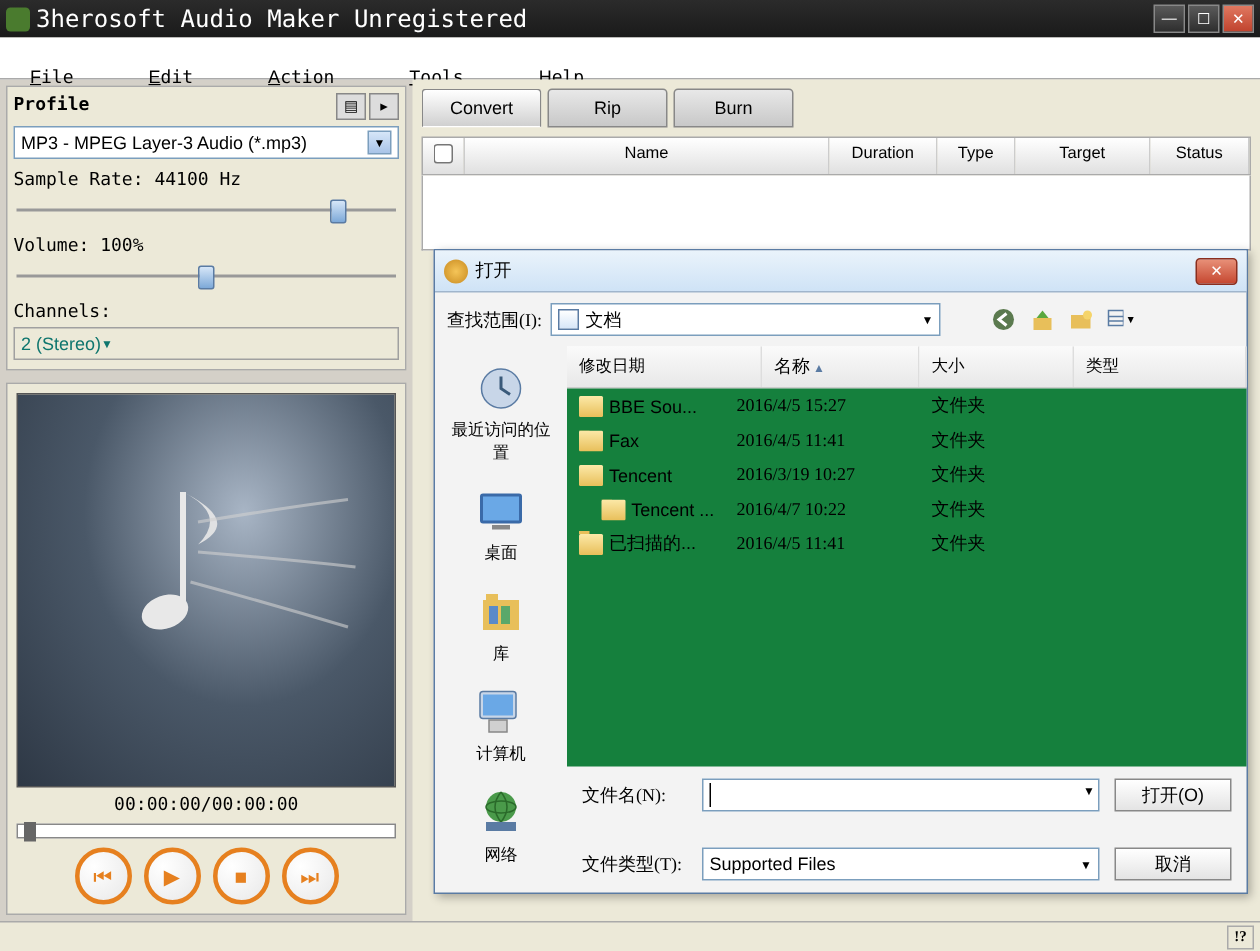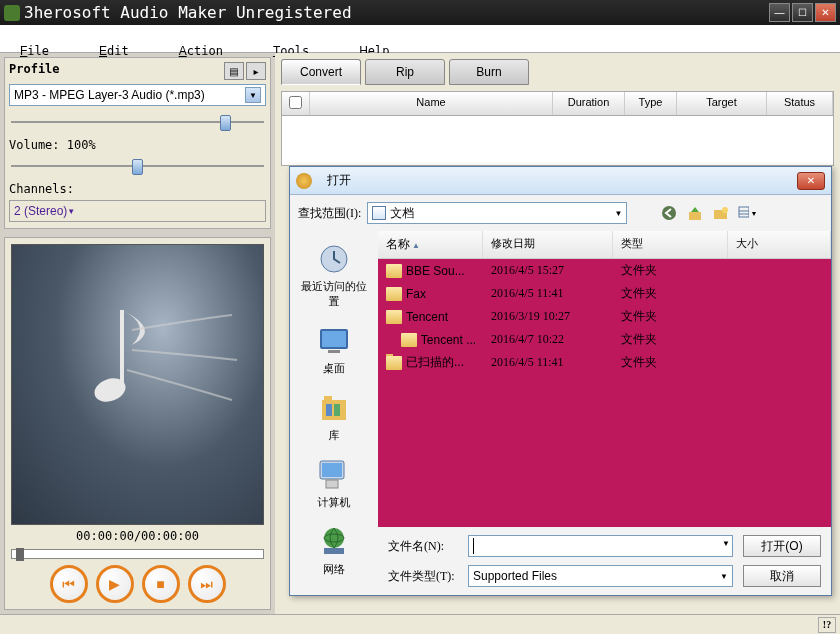--- a/index.html
+++ b/index.html
@@ -30,21 +30,21 @@
 .profile-hdr span { font-family:"SimSun",monospace; font-weight:bold; }
 .profile-hdr-btns { display:flex; gap:2px; }
 .hdrbtn { width:20px; height:18px; border:1px solid #888; background:#ddd; display:flex; align-items:center; justify-content:center; cursor:pointer; font-size:10px;}
 .combo { width:100%; height:22px; border:1px solid #7b9ebd; background:#fff; padding:0 4px; display:flex; align-items:center; justify-content:space-between; cursor:pointer; margin-bottom:6px;}
 .combo-arrow { width:16px; height:16px; background:linear-gradient(to bottom,#d6e6f8,#a9c4e8); border:1px solid #7b9ebd; display:flex; align-items:center; justify-content:center; font-size:8px;}
 .slider-row { margin:6px 0 2px 0; }
 .slider-label { font-family:"SimSun",monospace; margin-bottom:4px; display:block; }
 .slider-track { position:relative; height:20px; }
 .slider-line { position:absolute; top:9px; left:2px; right:2px; height:2px; background:#999; }
 .slider-thumb { position:absolute; top:3px; width:11px; height:16px; background:linear-gradient(to bottom,#d6e6f8,#7da9d8); border:1px solid #5a7ba3; border-radius:2px; cursor:pointer;}
-.channels-combo { width:100%; height:22px; border:1px solid #a0a0a0; background:#ece9d8; color:#4c1d95; padding:0 4px; display:flex; align-items:center; justify-content:flex-start; margin-top:4px;}
+.channels-combo { width:100%; height:22px; border:1px solid #a0a0a0; background:#ece9d8; color:#0f766e; padding:0 4px; display:flex; align-items:center; justify-content:flex-start; margin-top:4px;}
 
 
 .preview-panel { border:1px solid #aaa; margin:4px; flex:1; display:flex; flex-direction:column; background:#ece9d8; padding:6px;}
 .preview-img { flex:1; background: radial-gradient(ellipse at 60% 30%, #a8b5c5 0%, #4a5868 50%, #2e3845 100%); border:1px solid #555; position:relative; overflow:hidden;}
 .note-svg { position:absolute; left:50px; top:55px; }
 .timecode { text-align:center; margin:4px 0; font-family:"SimSun",monospace;}
 .progress { height:10px; border:1px solid #888; background:#fff; position:relative; margin:2px 0;}
 .progress-thumb { position:absolute; left:4px; top:-2px; width:8px; height:13px; background:#666; cursor:pointer;}
 .transport { display:flex; justify-content:center; gap:8px; margin-top:4px;}
 .tr-btn { width:38px; height:38px; border-radius:50%; border:3px solid #e6801f; background:radial-gradient(circle at 30% 30%, #fff, #e8e8e8); display:flex; align-items:center; justify-content:center; cursor:pointer; color:#e6801f; font-size:14px;}
@@ -55,44 +55,44 @@
 .tab.active { background:linear-gradient(to bottom,#fff,#d0d0d0); border-bottom:1px solid #fff;}
 
 .list-hdr { display:flex; background:#ece9d8; border:1px solid #aaa; margin:0 6px;}
 .list-hdr-cell { border-right:1px solid #ccc; padding:4px 6px; background:linear-gradient(to bottom,#fff,#e0e0e0); font-size:11px;text-align:center;}
 .chkcell { width:28px; text-align:center;}
 .list-body { background:#fff; border:1px solid #aaa; border-top:none; margin:0 6px; height:50px;}
 
 
 .dialog { position:absolute; left:289px; top:166px; width:543px; height:430px; background:#f3f3f3; border:1px solid #5a7ba3; box-shadow:2px 2px 6px rgba(0,0,0,0.3); display:flex; flex-direction:column;}
 .dlg-title { height:28px; background:linear-gradient(to bottom,#eaf3fb,#cfe3f6); display:flex; align-items:center; justify-content:space-between; padding:0 6px; border-bottom:1px solid #a0b5cc;}
-.dlg-title-left { display:flex; align-items:center; gap:15px;justify-content:space-between;}
+.dlg-title-left { display:flex; align-items:center; gap:5px;justify-content:space-between;}
 .dlg-title-icon { width:16px; height:16px; background:radial-gradient(circle,#f5c558,#c88a20); border-radius:50%;}
 .dlg-title-text { font-family:"Microsoft YaHei"; font-size:12px;}
 .dlg-close { width:28px; height:18px; background:linear-gradient(to bottom,#e89078,#c54730); border:1px solid #8a2e1e; border-radius:3px; color:#fff; display:flex; align-items:center; justify-content:center; font-size:10px; cursor:pointer;}
 .dlg-toolbar { height:36px; display:flex; align-items:center; padding:0 8px; gap:6px;}
 .dlg-label { font-family:"Microsoft YaHei";}
 .dlg-combo { flex:1; height:22px; max-width:260px; border:1px solid #7b9ebd; background:#fff; display:flex; align-items:center; padding:0 4px; gap:4px; cursor:pointer;}
 .dlg-combo .doc-ico { width:14px; height:14px; background:linear-gradient(to bottom,#fff,#d6e6f8); border:1px solid #5a7ba3;}
 .dlg-tool-ico { width:20px; height:20px; display:flex; align-items:center; justify-content:center; cursor:pointer; border-radius:3px;}
 .dlg-body { flex:1; display:flex;}
 .dlg-places { width:88px; display:flex; flex-direction:column; align-items:center; gap:6px; padding:6px 11px;}
 .place { display:flex; flex-direction:column; align-items:center; gap:2px; cursor:pointer; padding:4px; width:76px;}
 .place-ico { width:36px; height:36px; display:flex; align-items:center; justify-content:center;}
 .place-lbl { font-family:"Microsoft YaHei"; font-size:11px; text-align:center;}
 .dlg-list { flex:1; display:flex; flex-direction:column;}
 .dlg-list-hdr { display:flex; border-bottom:1px solid #ccc; background:linear-gradient(to bottom,#fff,#ececec);}
 .dlg-list-hdr-cell { padding:5px 8px; border-right:1px solid #ddd; font-family:"Microsoft YaHei"; font-size:11px; background:linear-gradient(to bottom,#fafafa,#e8e8e8);}
 .name-col .sort-arrow { margin-left:2px; font-size:8px; color:#5a7ba3;}
-.dlg-list-rows { flex:1; background:#be185d; overflow:auto;}
+.dlg-list-rows { flex:1; background:#15803d; overflow:auto;}
 .dlg-row { display:flex; align-items:center; padding:3px 8px; cursor:pointer; gap:0;}
 .folder-ico { width:16px; height:14px; margin-right:4px; background:linear-gradient(to bottom,#fce9a8,#e8bf5a); border-radius:1px; display:inline-block; position:relative;}
 .folder-ico:before { content:''; position:absolute; top:-3px; left:0; width:7px; height:3px; background:#e8bf5a; border-radius:1px 1px 0 0;}
 .dlg-cell { font-family:"Microsoft YaHei"; font-size:12px; white-space:nowrap; overflow:hidden; text-overflow:ellipsis;}
-.dlg-bottom { padding:8px 10px; display:flex; flex-direction:column; gap:8px;}
+.dlg-bottom { padding:8px 10px; display:flex; flex-direction:column; gap:24px;}
 .dlg-bottom-row { display:flex; align-items:center; gap:10px;}
 .dlg-bottom-row .dlg-label { width:70px;}
 .dlg-input { flex:1; height:22px; border:1px solid #7b9ebd; background:#fff; padding:0 4px;}
 .dlg-btn { width:78px; height:22px; border:1px solid #888; background:linear-gradient(to bottom,#fff,#e4e4e4); font-family:"Microsoft YaHei"; cursor:pointer; display:flex; align-items:center; justify-content:center;}
 
 
 .statusbar { position:absolute; bottom:0; left:0; right:0; height:20px; background:#ece9d8; border-top:1px solid #aaa; display:flex; justify-content:flex-end; align-items:center; padding:0 4px;}
 .status-grip { width:18px; height:16px; border:1px solid #aaa; display:flex; align-items:center; justify-content:center; font-size:10px; font-weight:bold; font-family:serif;}
 </style>
 </head>
@@ -129,20 +129,21 @@
           <div class="hdrbtn">▸</div>
         </div>
       </div>
       <div class="combo">
         <span>MP3 - MPEG Layer-3 Audio  (*.mp3)</span>
         <div class="combo-arrow">▼</div>
       </div>
 
 
       <div class="slider-row">
+        <span class="slider-label">Sample Rate: 44100 Hz</span>
         <div class="slider-track">
           <div class="slider-line"></div>
           <div class="slider-thumb" style="left:82%"></div>
         </div>
       </div>
 
       <div class="slider-row">
         <span class="slider-label">Volume: 100%</span>
         <div class="slider-track">
           <div class="slider-line"></div>
@@ -302,24 +303,24 @@
               <path d="M18,4 Q10,14 18,24 Q26,14 18,4" fill="none" stroke="#2a6a2a"></path>
               <rect x="8" y="24" width="20" height="6" fill="#5a7ba3"></rect>
             </svg>
           </div>
         <span class="place-lbl">网络</span>
       </div>
     </div>
 
     <div class="dlg-list">
       <div class="dlg-list-hdr">
+        <div class="dlg-list-hdr-cell" style="width:130px">修改日期</div>
         <div class="dlg-list-hdr-cell name-col" style="width:105px"><span>名称</span><span class="sort-arrow">▲</span></div>
-        <div class="dlg-list-hdr-cell" style="width:130px">修改日期</div>
+        <div class="dlg-list-hdr-cell" style="flex:1">大小</div>
         <div class="dlg-list-hdr-cell" style="width:115px">类型</div>
-        <div class="dlg-list-hdr-cell" style="flex:1">大小</div>
       </div>
       <div class="dlg-list-rows" id="dlg-rows">
           <div class="dlg-row">
             <div class="dlg-cell" style="width:105px;display:flex;align-items:center;">
               <span class="folder-ico"></span>
               <span>BBE Sou...</span>
             </div>
             <div class="dlg-cell" style="width:130px">2016/4/5 15:27</div>
             <div class="dlg-cell" style="width:115px">文件夹</div>
             <div class="dlg-cell" style="flex:1"></div>

